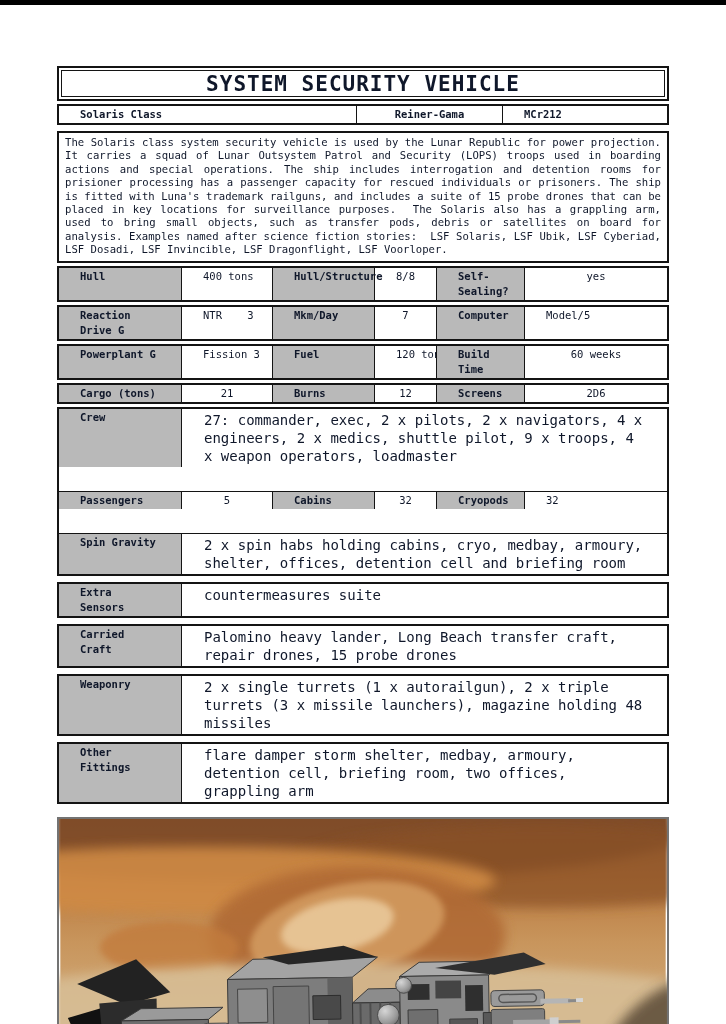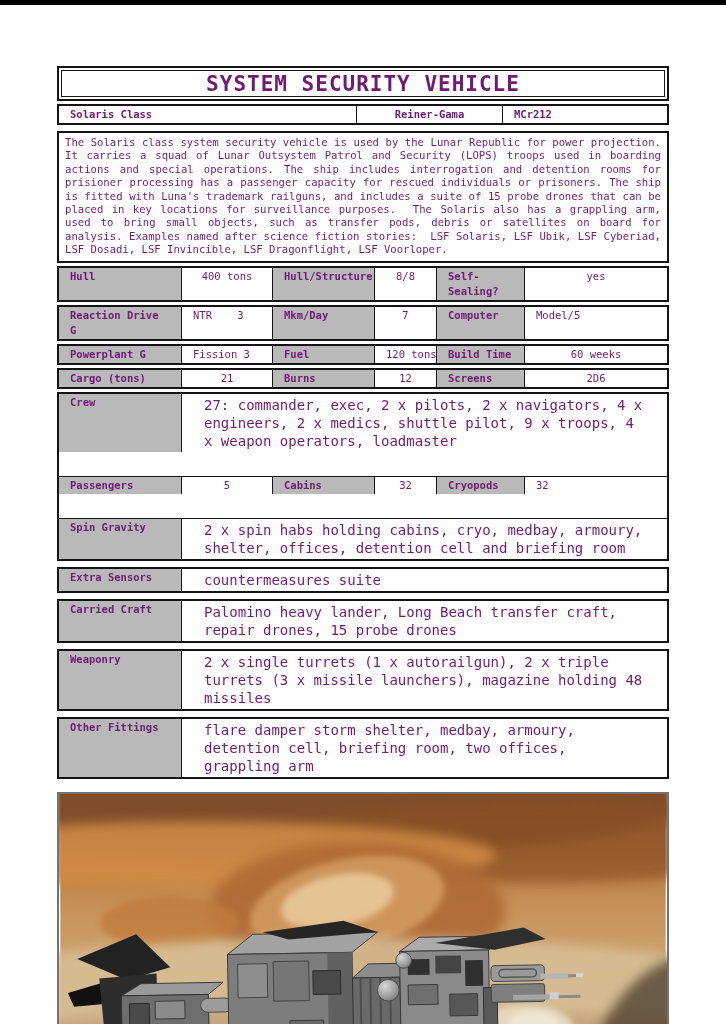--- a/index.html
+++ b/index.html
@@ -1,30 +1,30 @@
 <!DOCTYPE html>
 <html><head>
 <meta charset="utf-8">
 <style>
   html,body{margin:0;padding:0;background:#fff;}
   .page{position:relative;width:726px;height:1024px;background:#fff;overflow:hidden;
-        font-family:"DejaVu Sans Mono","Liberation Mono",monospace;color:#701a75;}
+        font-family:"DejaVu Sans Mono","Liberation Mono",monospace;color:#0f172a;}
   .topbar{position:absolute;top:0;left:0;width:726px;height:5px;background:#000;}
   .content{position:absolute;top:66px;left:57px;width:612px;}
 
   
   .title-box{border:2px solid #141414;box-shadow:inset 0 0 0 2px #fff,inset 0 0 0 3px #141414;
              padding:4px 0 3px 0;text-align:center;}
   .title-box h1{margin:0;font-size:21px;letter-spacing:1px;font-weight:bold;}
 
   
   .tbox{border:2px solid #141414;box-sizing:border-box;margin-top:3px;background:#fff;}
   .row{display:flex;align-items:stretch;}
   .row + .row{border-top:1px solid #141414;margin-top:24px;}
-  .cell{box-sizing:border-box;font-size:10.5px;line-height:15px;padding:1px 11px;border-right:1px solid #141414;}
+  .cell{box-sizing:border-box;font-size:10.5px;line-height:15px;padding:1px 21px;border-right:1px solid #141414;}
   .cell:last-child{border-right:none;}
   .lab{background:#b9b9b9;font-weight:bold;}
   .val{text-align:center;white-space:pre;overflow:hidden;}
   .val.left{text-align:left;}
   .c1{width:123px;flex:none;}
   .c2{width:91px;flex:none;}
   .c3{width:102px;flex:none;}
   .c4{width:62px;flex:none;}
   .c5{width:88px;flex:none;}
   .c6{flex:1;}

